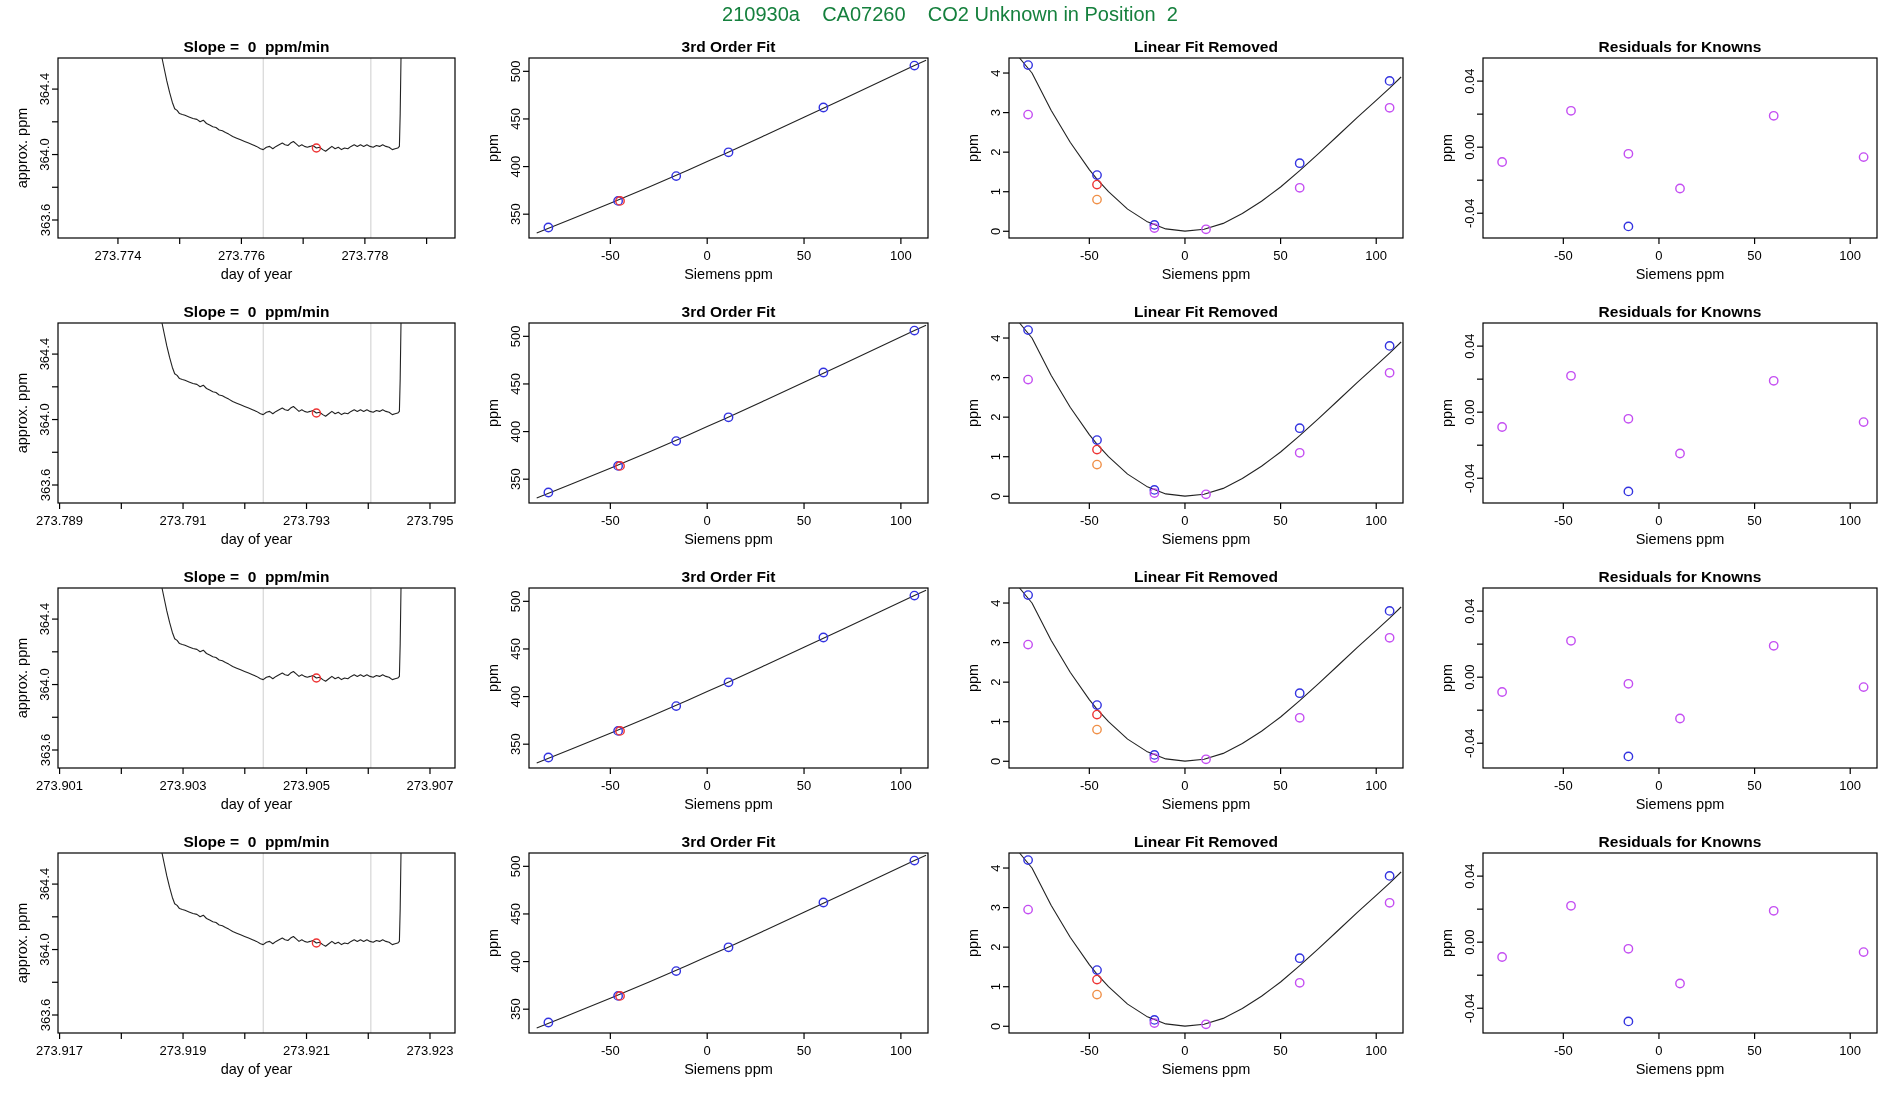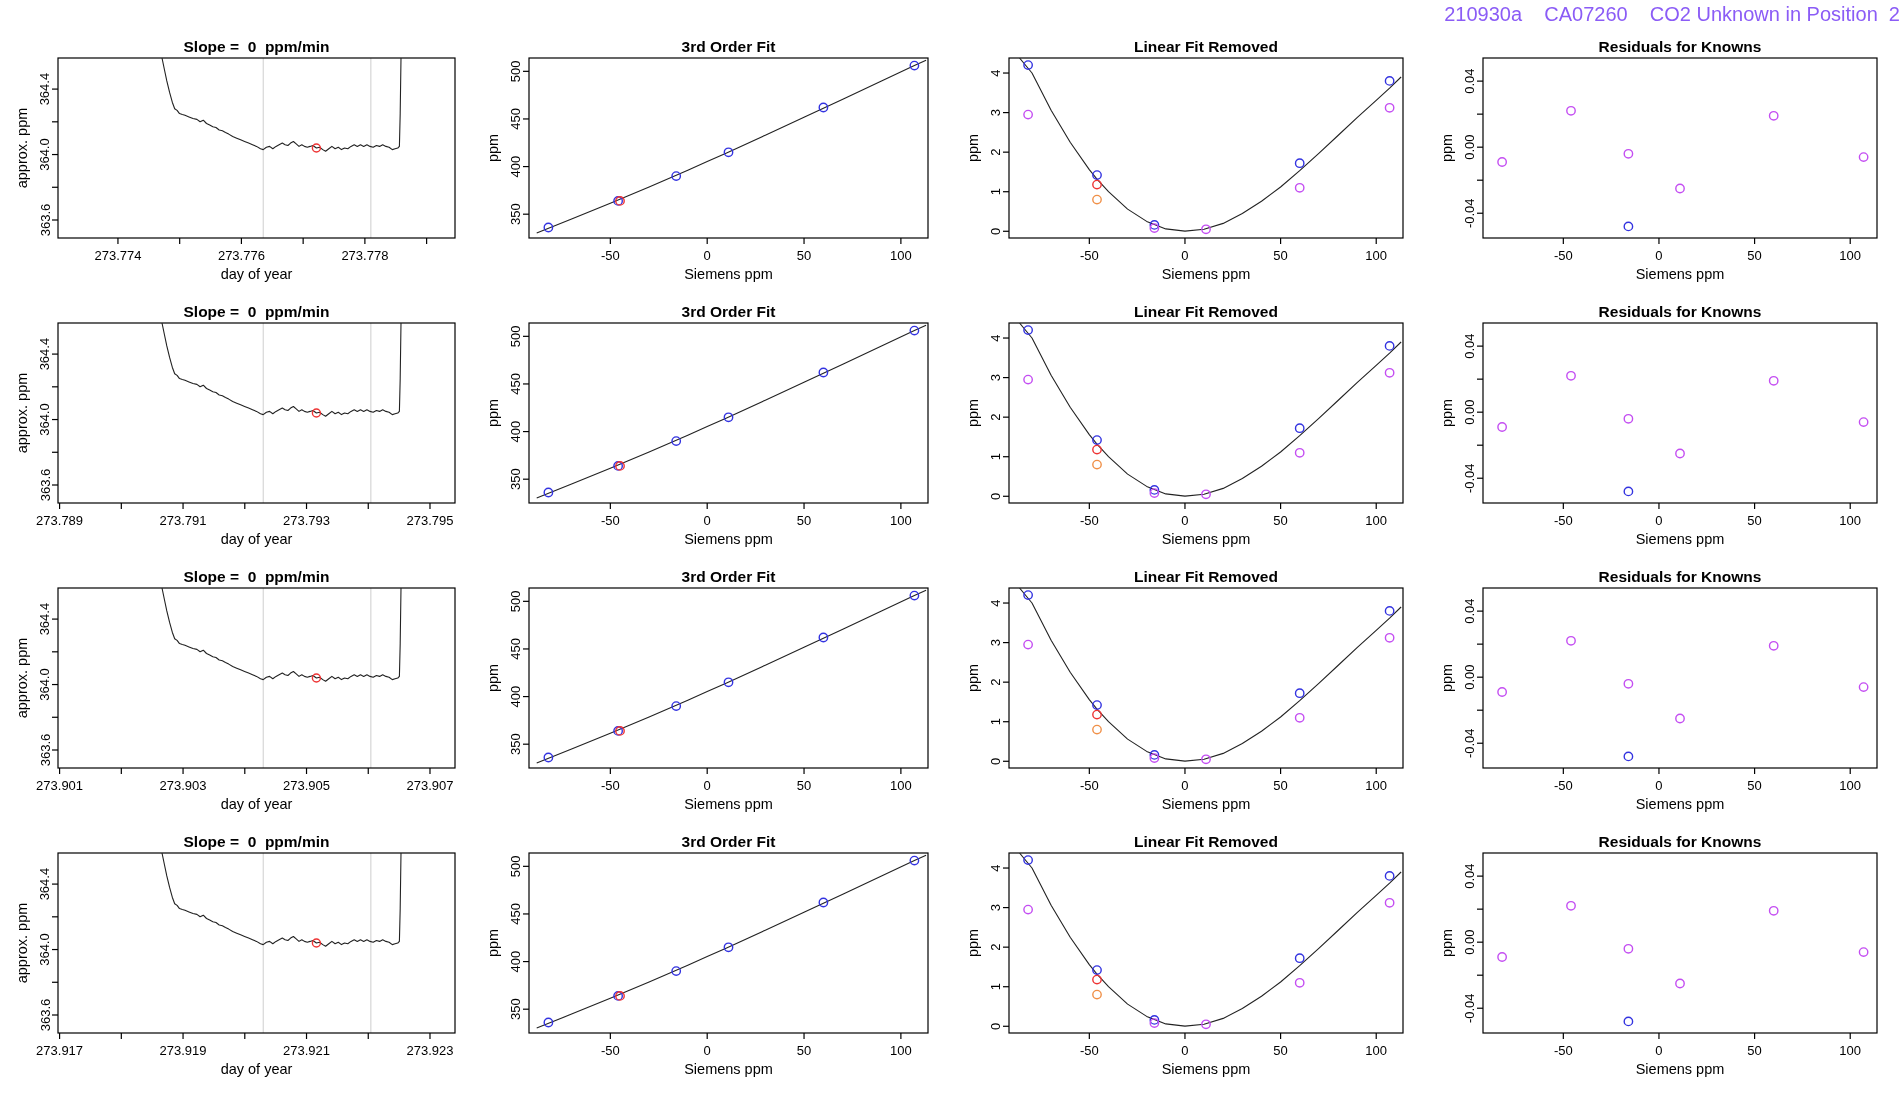--- a/index.html
+++ b/index.html
@@ -1,19 +1,19 @@
 <!DOCTYPE html>
 <html><head>
 <meta charset="utf-8">
 <style>
   html,body{margin:0;padding:0;background:#fff;}
   .canvas{position:relative;width:1900px;height:1100px;background:#ffffff;
           font-family:"Liberation Sans",sans-serif;overflow:hidden;}
-  .fig-title{position:absolute;top:3px;left:0;width:1900px;text-align:right;
-             font-size:20px;color:#8b5cf6;white-space:pre;}
+  .fig-title{position:absolute;top:3px;left:0;width:1900px;text-align:center;
+             font-size:20px;color:#15803d;white-space:pre;}
   .grid svg{position:absolute;}
   svg text{white-space:pre;fill:#000000;}
   .tick{font:13px "Liberation Sans",sans-serif;}
   .alabel{font:14.5px "Liberation Sans",sans-serif;}
   .ptitle{font:bold 15.5px "Liberation Sans",sans-serif;}
 </style>
 </head>
 <body>
 
 <div class="canvas">

